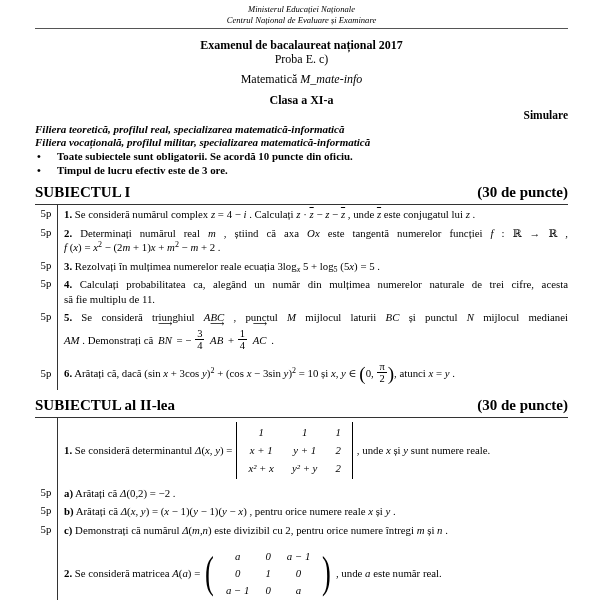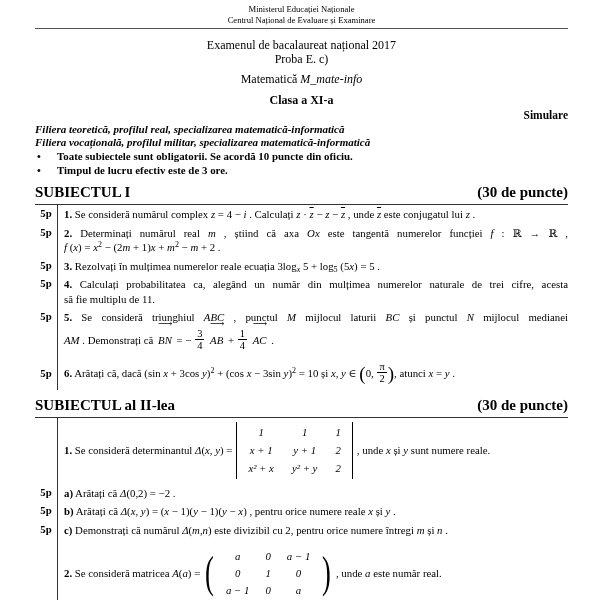--- a/index.html
+++ b/index.html
@@ -1,23 +1,23 @@
 <!DOCTYPE html>
 <html><head>
 <meta charset="utf-8">
 <style>
   html,body{margin:0;padding:0;background:#fff;}
   body{width:603px;height:600px;overflow:hidden;color:#000;
        font-family:"Liberation Serif","DejaVu Serif",serif;font-size:10.8px;}
   .page{padding:4px 35px 0 35px;}
 
   
-  .ministry{text-align:center;font-size:8.6px;line-height:11px;}
+  .ministry{text-align:center;font-size:8.6px;line-height:11px;font-style:italic;}
   .hr{border-top:1px solid #555;margin-top:2px;}
-  .doc-title{text-align:center;font-weight:normal;font-size:12px;line-height:14px;margin-top:9px;}
+  .doc-title{text-align:center;font-weight:bold;font-size:12px;line-height:14px;margin-top:9px;}
   .doc-proba{text-align:center;font-weight:normal;font-size:12px;line-height:14px;}
   .doc-subject{text-align:center;font-weight:normal;font-size:12px;line-height:14px;margin-top:6px;}
   .doc-subject .variant{font-style:italic;}
   .doc-grade{text-align:center;font-weight:bold;font-size:12px;line-height:14px;margin-top:7px;}
   .doc-sim{text-align:right;font-weight:bold;font-size:11.5px;line-height:14px;margin-top:1px;}
 
   
   .filiera{font-weight:bold;font-style:italic;font-size:11px;line-height:12.5px;}
   .filiera-block{margin-top:1px;}
   .bullets{margin-top:2px;}
@@ -27,21 +27,21 @@
 
   
   .sect{display:flex;justify-content:space-between;font-weight:bold;font-size:15px;line-height:14px;}
   .sect1{margin-top:8px;}
   .sect2{margin-top:8px;}
 
   
   .ptable{border-top:1.2px solid #333;margin-top:5px;}
   .t1{margin-top:5px;}
   .prow{display:flex;align-items:stretch;}
-  .pts{width:22px;flex:none;text-align:center;font-weight:bold;padding-top:2px;}
+  .pts{width:22px;flex:none;text-align:center;font-weight:normal;padding-top:2px;}
   .pbody{flex:1;border-left:1px solid #333;padding:2px 0 2px 6px;line-height:14.5px;}
   .stretch{text-align:justify;text-align-last:justify;}
   .vrow{display:flex;align-items:center;}
   .vrow .post{flex:1;}
 
   
   .tseg{}
   .bseg{font-weight:bold;}
   .iseg{font-style:italic;}
   .barseg{font-style:italic;text-decoration:overline;}

